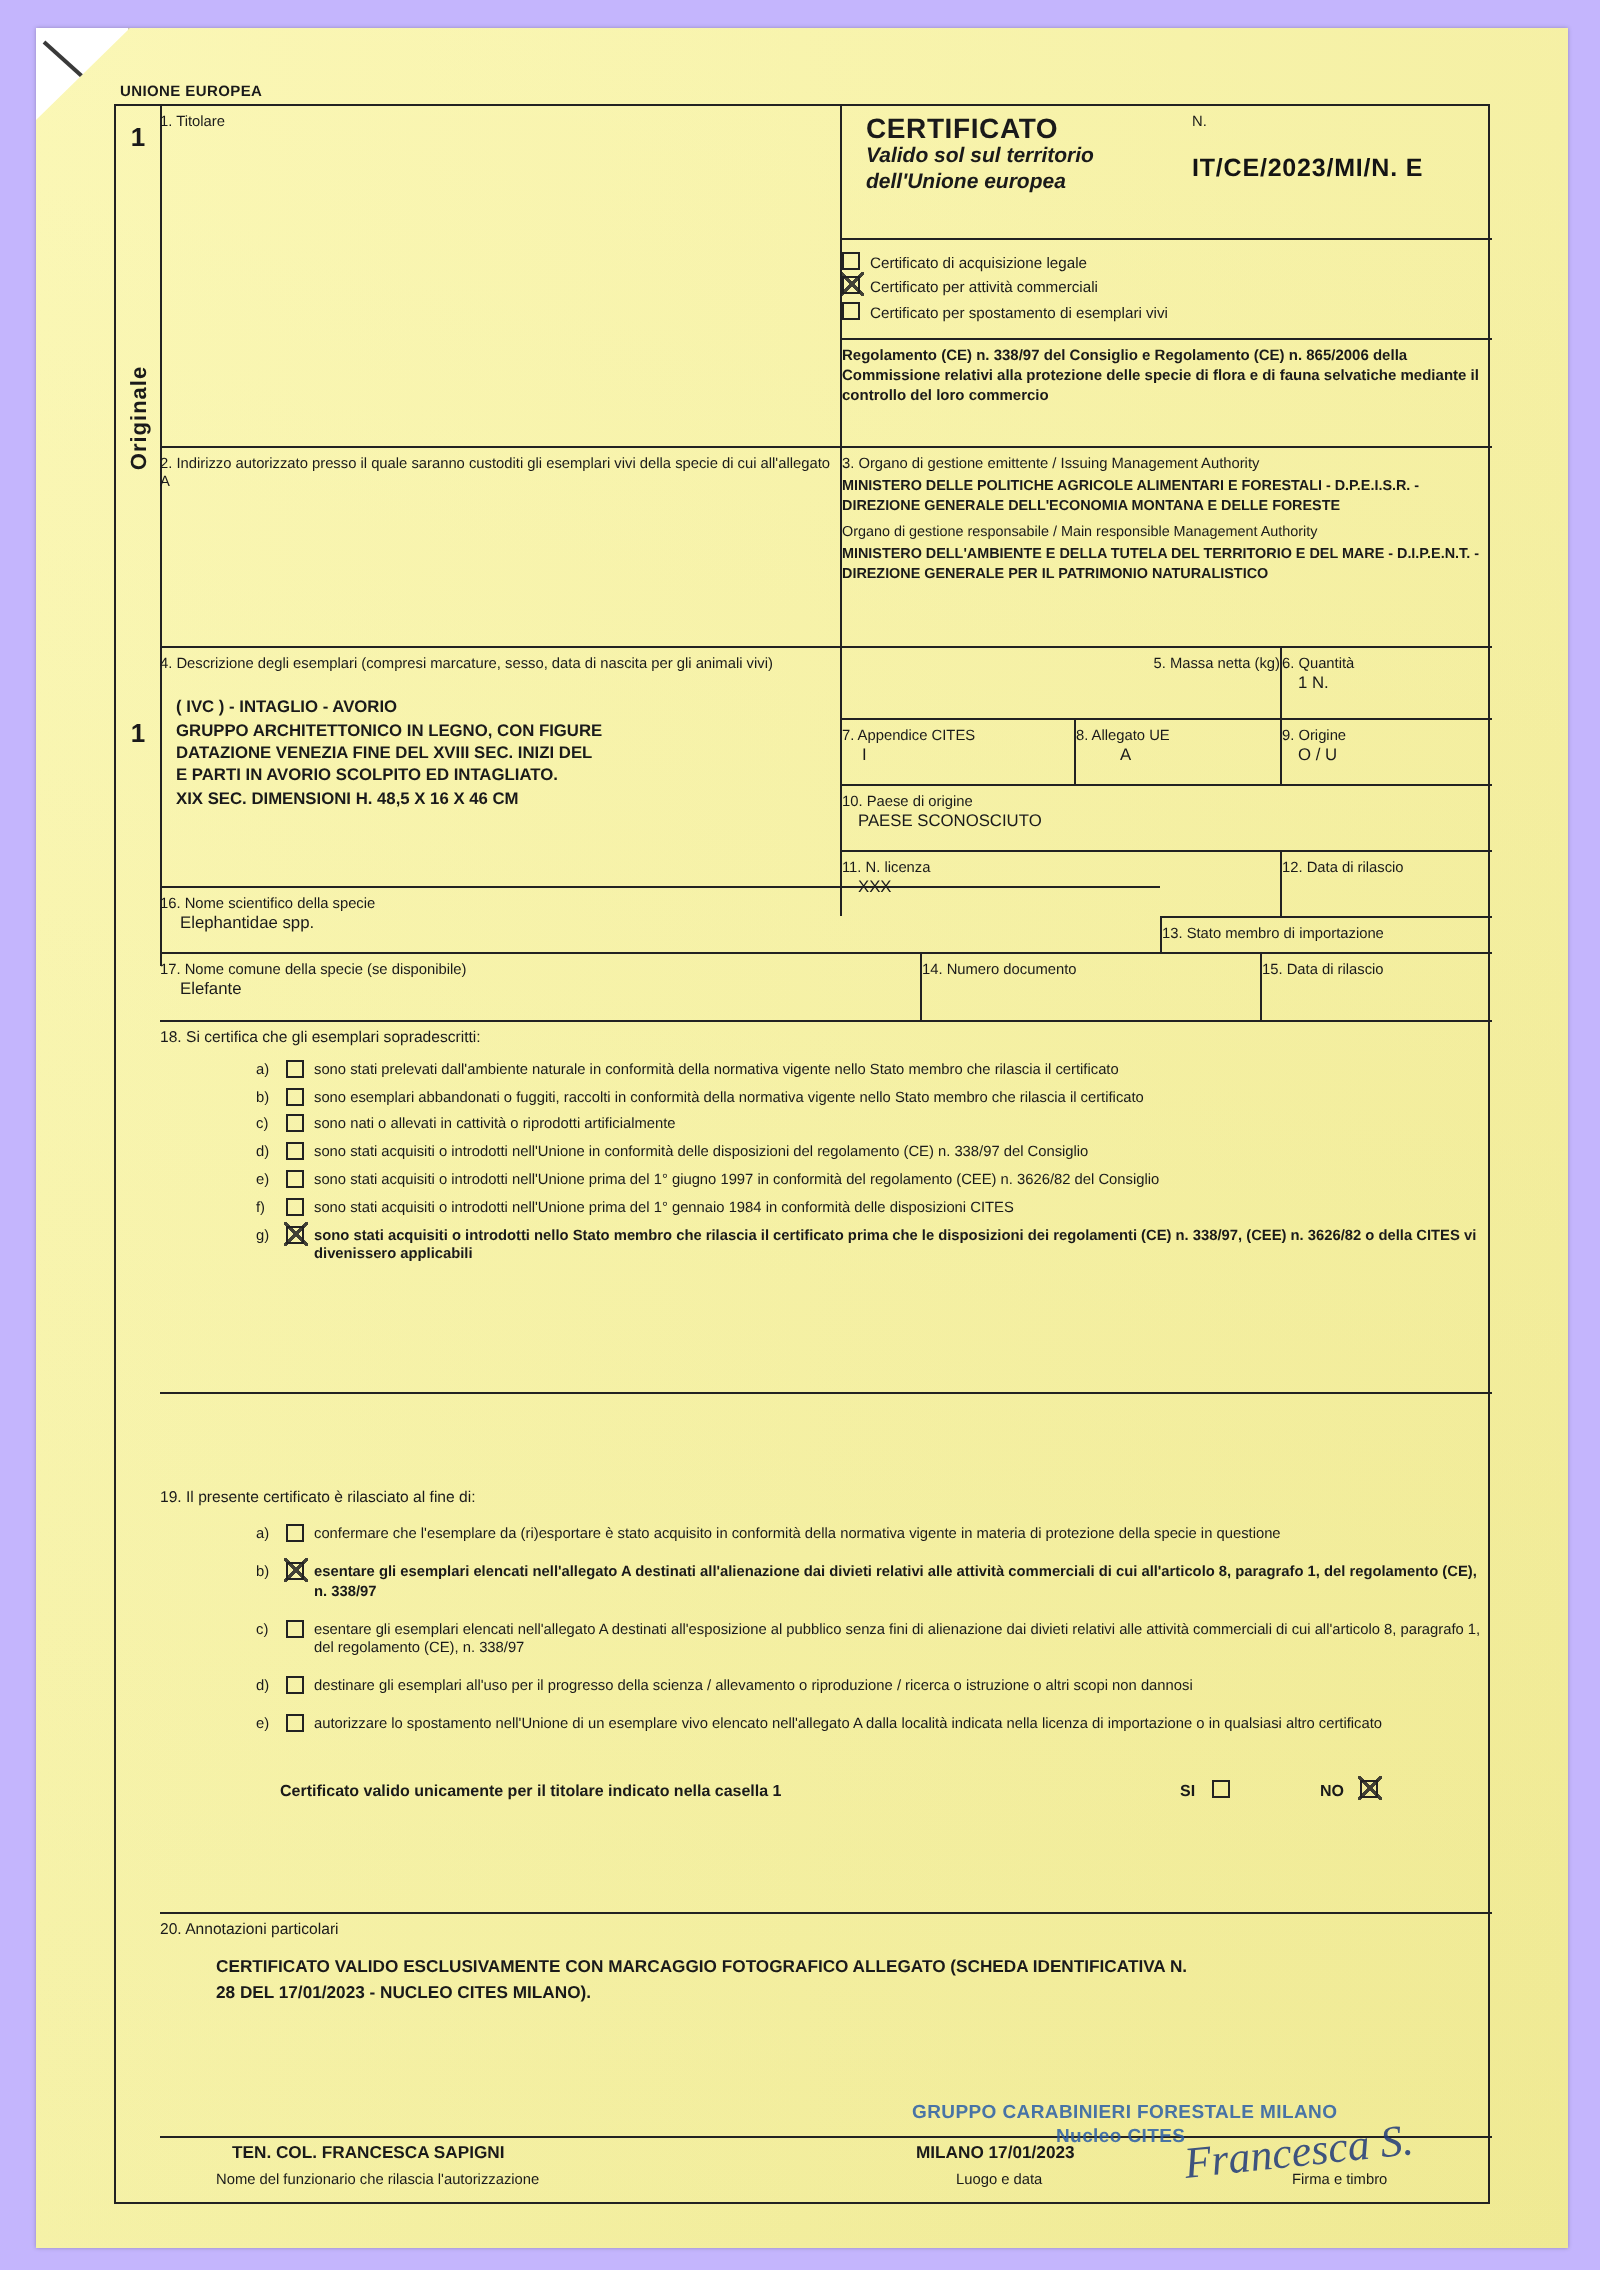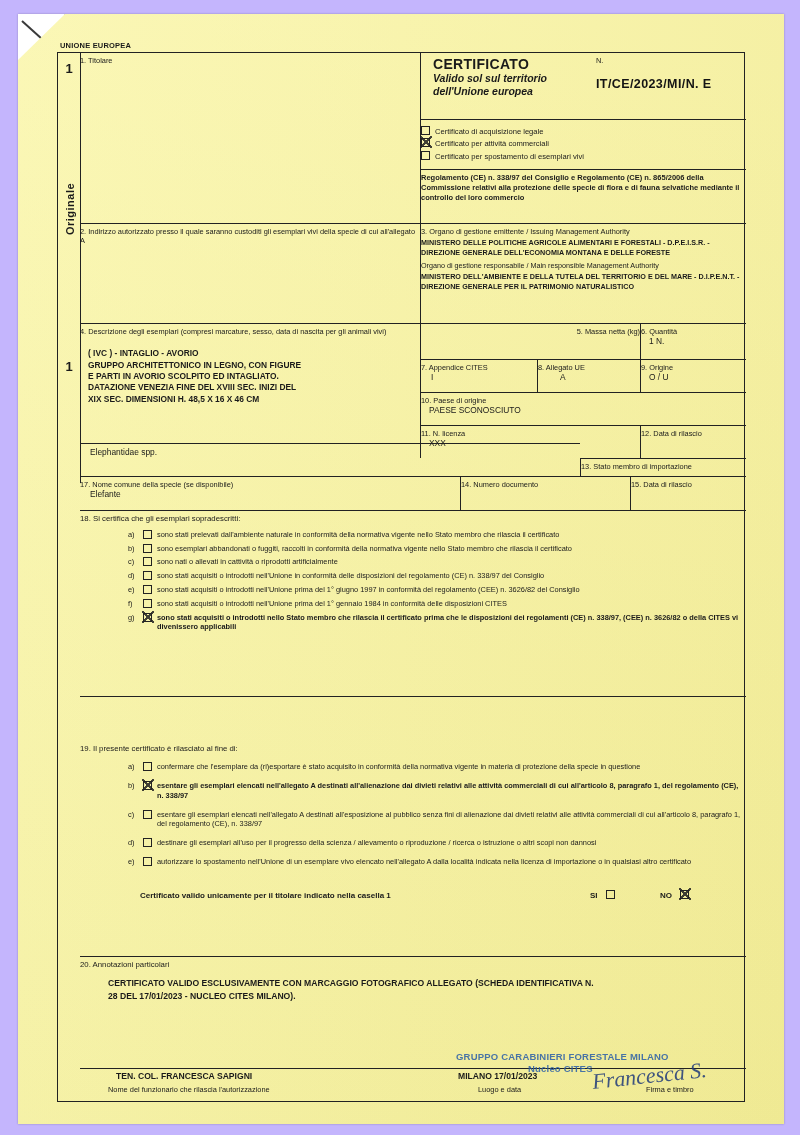--- a/index.html
+++ b/index.html
@@ -171,22 +171,22 @@
       <div class="lbl">3. Organo di gestione emittente / Issuing Management Authority</div>
       <div class="auth" style="font-weight:bold;margin-top:2px;">MINISTERO DELLE POLITICHE AGRICOLE ALIMENTARI E FORESTALI - D.P.E.I.S.R. - DIREZIONE GENERALE DELL'ECONOMIA MONTANA E DELLE FORESTE</div>
       <div class="auth it" style="margin-top:4px;">Organo di gestione responsabile / Main responsible Management Authority</div>
       <div class="auth" style="font-weight:bold;margin-top:2px;">MINISTERO DELL'AMBIENTE E DELLA TUTELA DEL TERRITORIO E DEL MARE - D.I.P.E.N.T. - DIREZIONE GENERALE PER IL PATRIMONIO NATURALISTICO</div>
     </div>
 
     <div class="cell bt pad" style="left:22px;top:270px;width:340px;height:120px;">
       <div class="lbl">4. Descrizione degli esemplari (compresi marcature, sesso, data di nascita per gli animali vivi)</div>
       <div class="val" style="margin-top:12px;margin-left:8px;">( IVC ) - INTAGLIO - AVORIO</div>
       <div class="val" style="margin-left:8px;">GRUPPO ARCHITETTONICO IN LEGNO, CON FIGURE</div>
+      <div class="val" style="margin-left:8px;">DATAZIONE VENEZIA FINE DEL XVIII SEC. INIZI DEL</div>
       <div class="val" style="margin-left:8px;">E PARTI IN AVORIO SCOLPITO ED INTAGLIATO.</div>
-      <div class="val" style="margin-left:8px;">DATAZIONE VENEZIA FINE DEL XVIII SEC. INIZI DEL</div>
       <div class="val" style="margin-left:8px;">XIX SEC. DIMENSIONI H. 48,5 X 16 X 46 CM</div>
     </div>
 
     <div class="cell bl bt pad" style="left:362px;top:270px;width:220px;height:36px;text-align:right;">
       <div class="lbl">5.  Massa netta  (kg)</div>
       <div class="valn"></div>
     </div>
 
     <div class="cell bl bt pad" style="left:582px;top:270px;width:106px;height:36px;">
       <div class="lbl">6.  Quantità</div>
@@ -216,20 +216,21 @@
     <div class="cell bl bt pad" style="left:362px;top:372px;width:220px;height:33px;">
       <div class="lbl">11. N. licenza</div>
       <div class="valn" style="margin-left:8px;">XXX</div>
     </div>
     <div class="cell bl bt pad" style="left:582px;top:372px;width:106px;height:33px;">
       <div class="lbl">12. Data di rilascio</div>
       <div class="valn"></div>
     </div>
 
     <div class="cell bt pad" style="left:22px;top:390px;width:500px;height:33px;">
+      <div class="lbl">16. Nome scientifico della specie</div>
       <div class="valn" style="margin-left:10px;">Elephantidae spp.</div>
     </div>
 
     <div class="cell bl bt pad" style="left:522px;top:405px;width:166px;height:18px;">
       <div class="lbl">13. Stato membro di importazione</div>
     </div>
 
     <div class="cell bt pad" style="left:22px;top:423px;width:380px;height:34px;">
       <div class="lbl">17. Nome comune della specie (se disponibile)</div>
       <div class="valn" style="margin-left:10px;">Elefante</div>

